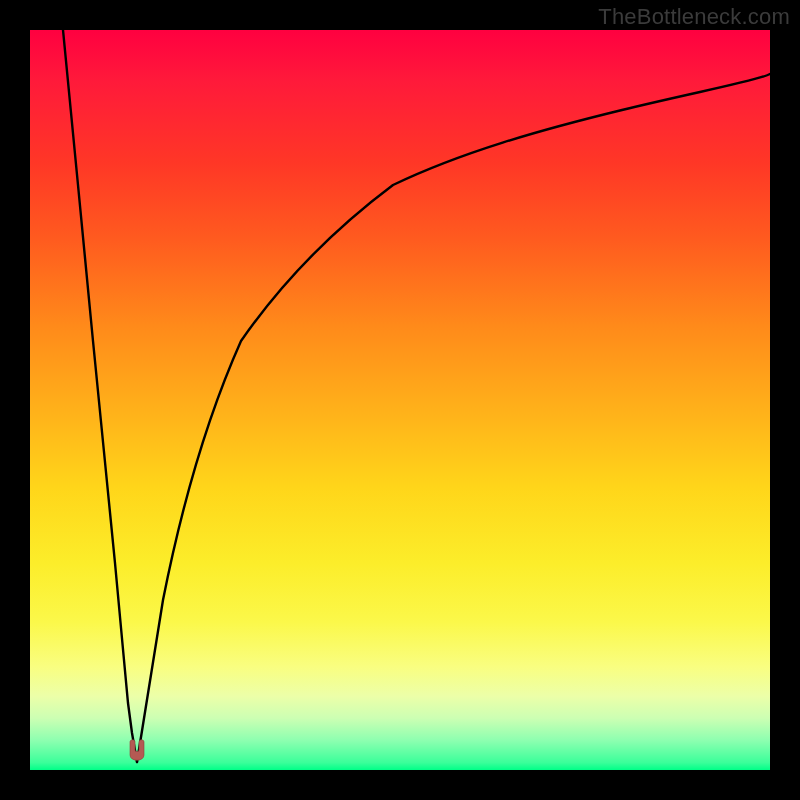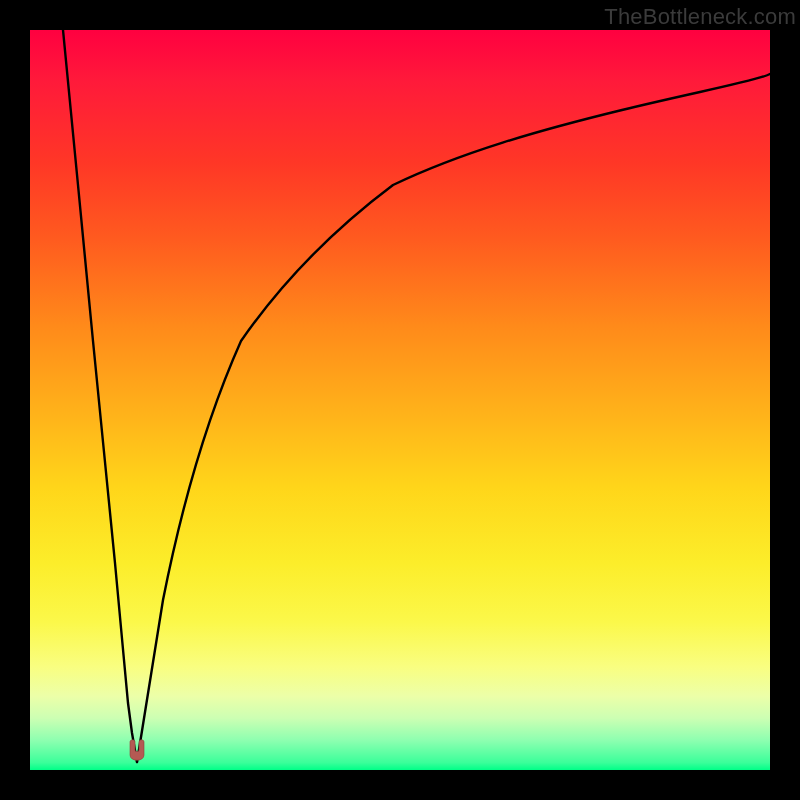--- a/index.html
+++ b/index.html
@@ -59,21 +59,21 @@
     left: calc(14.5% - 14px);
     bottom: 6px;
   }
   .marker svg {
     width: 100%;
     height: 100%;
   }
   .watermark {
     position: absolute;
     top: 4px;
-    right: 4px;
+    right: 10px;
     color: #3b3b3b;
     font-size: 22px;
     font-weight: 500;
     letter-spacing: 0.2px;
   }
 </style>
 </head>
 <body>
 
 <div class="frame">

